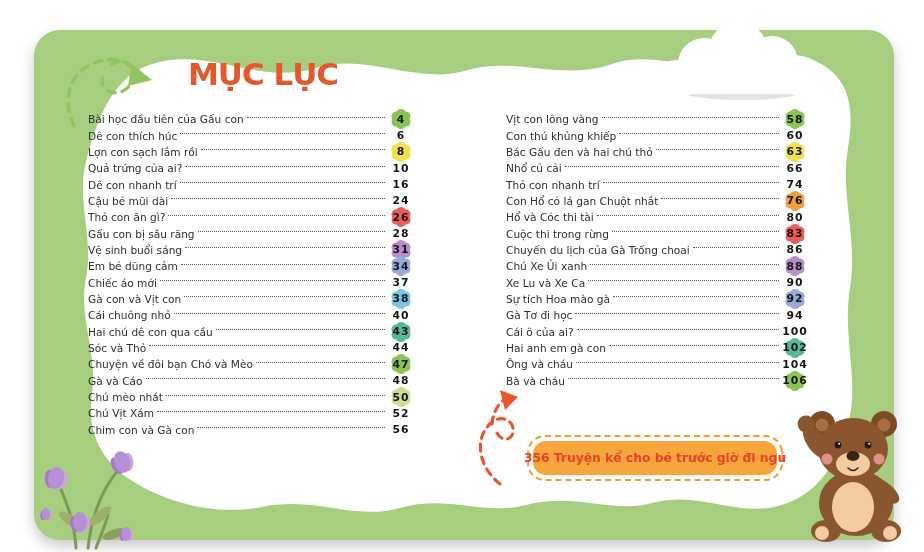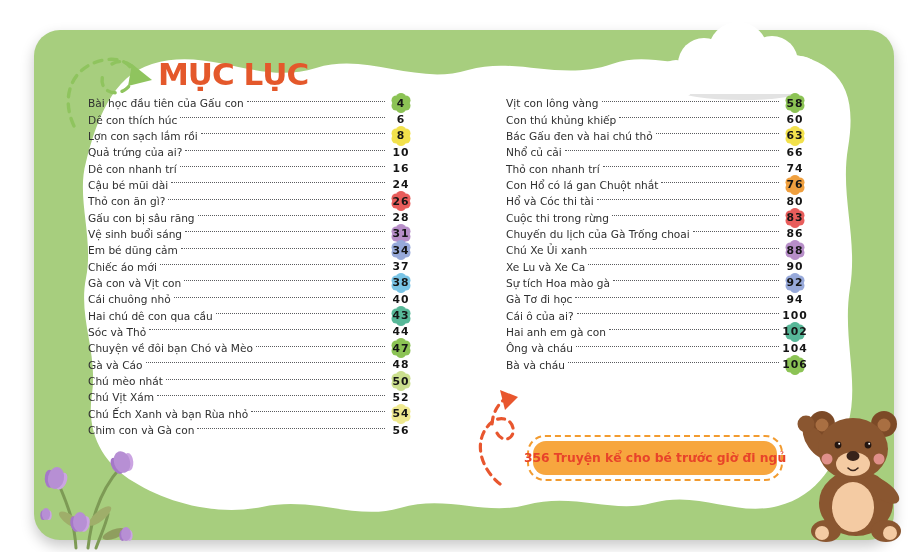--- a/index.html
+++ b/index.html
@@ -1,21 +1,21 @@
 <!DOCTYPE html>
 <html><head>
 <meta charset="utf-8">
 <style>
   html,body{margin:0;padding:0;background:#ffffff;}
   .stage{position:relative;width:924px;height:552px;overflow:hidden;font-family:"DejaVu Sans",sans-serif;background:#ffffff;}
   .frame{position:absolute;left:34px;top:30px;width:860px;height:510px;background:#a7ce7e;border-radius:26px;box-shadow:0 6px 14px rgba(0,0,0,.22);}
   svg.layer{position:absolute;left:0;top:0;width:924px;height:552px;pointer-events:none;}
   .content{position:absolute;left:0;top:0;width:924px;height:552px;}
-  .page-title{position:absolute;left:158px;top:56px;width:210px;font-size:31px;font-weight:bold;color:#e4582b;letter-spacing:-1px;}
-  .col{position:absolute;display:flex;flex-direction:column;}
+  .page-title{position:absolute;left:158px;top:56px;width:210px;text-align:center;font-size:31px;font-weight:bold;color:#e4582b;letter-spacing:-1px;}
+  .col{position:absolute;display:flex;flex-direction:column;margin-top:16px;}
   .col-left{left:88px;top:95px;width:326px;}
   .col-right{left:506px;top:95px;width:302px;}
   .row{display:flex;align-items:center;height:16.35px;}
   .t{font-size:10.6px;color:#2f2f2f;white-space:nowrap;}
   .dots{flex:1;border-bottom:1.7px dotted #5a5b5e;margin:0 3px 4px 3px;min-width:8px;}
   .numwrap{width:26px;display:flex;justify-content:center;align-items:center;position:relative;flex:none;}
   .num{position:relative;z-index:1;font-weight:bold;font-size:10.8px;color:#151515;letter-spacing:1px;}
   .numwrap.badged::before{content:"";position:absolute;left:50%;top:50%;width:13px;height:13px;transform:translate(-50%,-50%);
     background:var(--c);border-radius:50%;
     box-shadow:0 -5.2px 0 -1.6px var(--c),4.6px -2.7px 0 -1.6px var(--c),4.6px 2.7px 0 -1.6px var(--c),
@@ -264,27 +264,20 @@
   </div>
 
   <div class="row">
     <span class="t">Chú Vịt Xám</span>
     <span class="dots"></span>
     <span class="numwrap">
       <span class="num">52</span>
     </span>
   </div>
 
-  <div class="row">
-    <span class="t">Chú Ếch Xanh và bạn Rùa nhỏ</span>
-    <span class="dots"></span>
-    <span class="numwrap badged" style="--c: #efe98f;">
-      <span class="num">54</span>
-    </span>
-  </div>
 
   <div class="row">
     <span class="t">Chim con và Gà con</span>
     <span class="dots"></span>
     <span class="numwrap">
       <span class="num">56</span>
     </span>
   </div>
 </div>
     <div class="col col-right" id="col-right">

